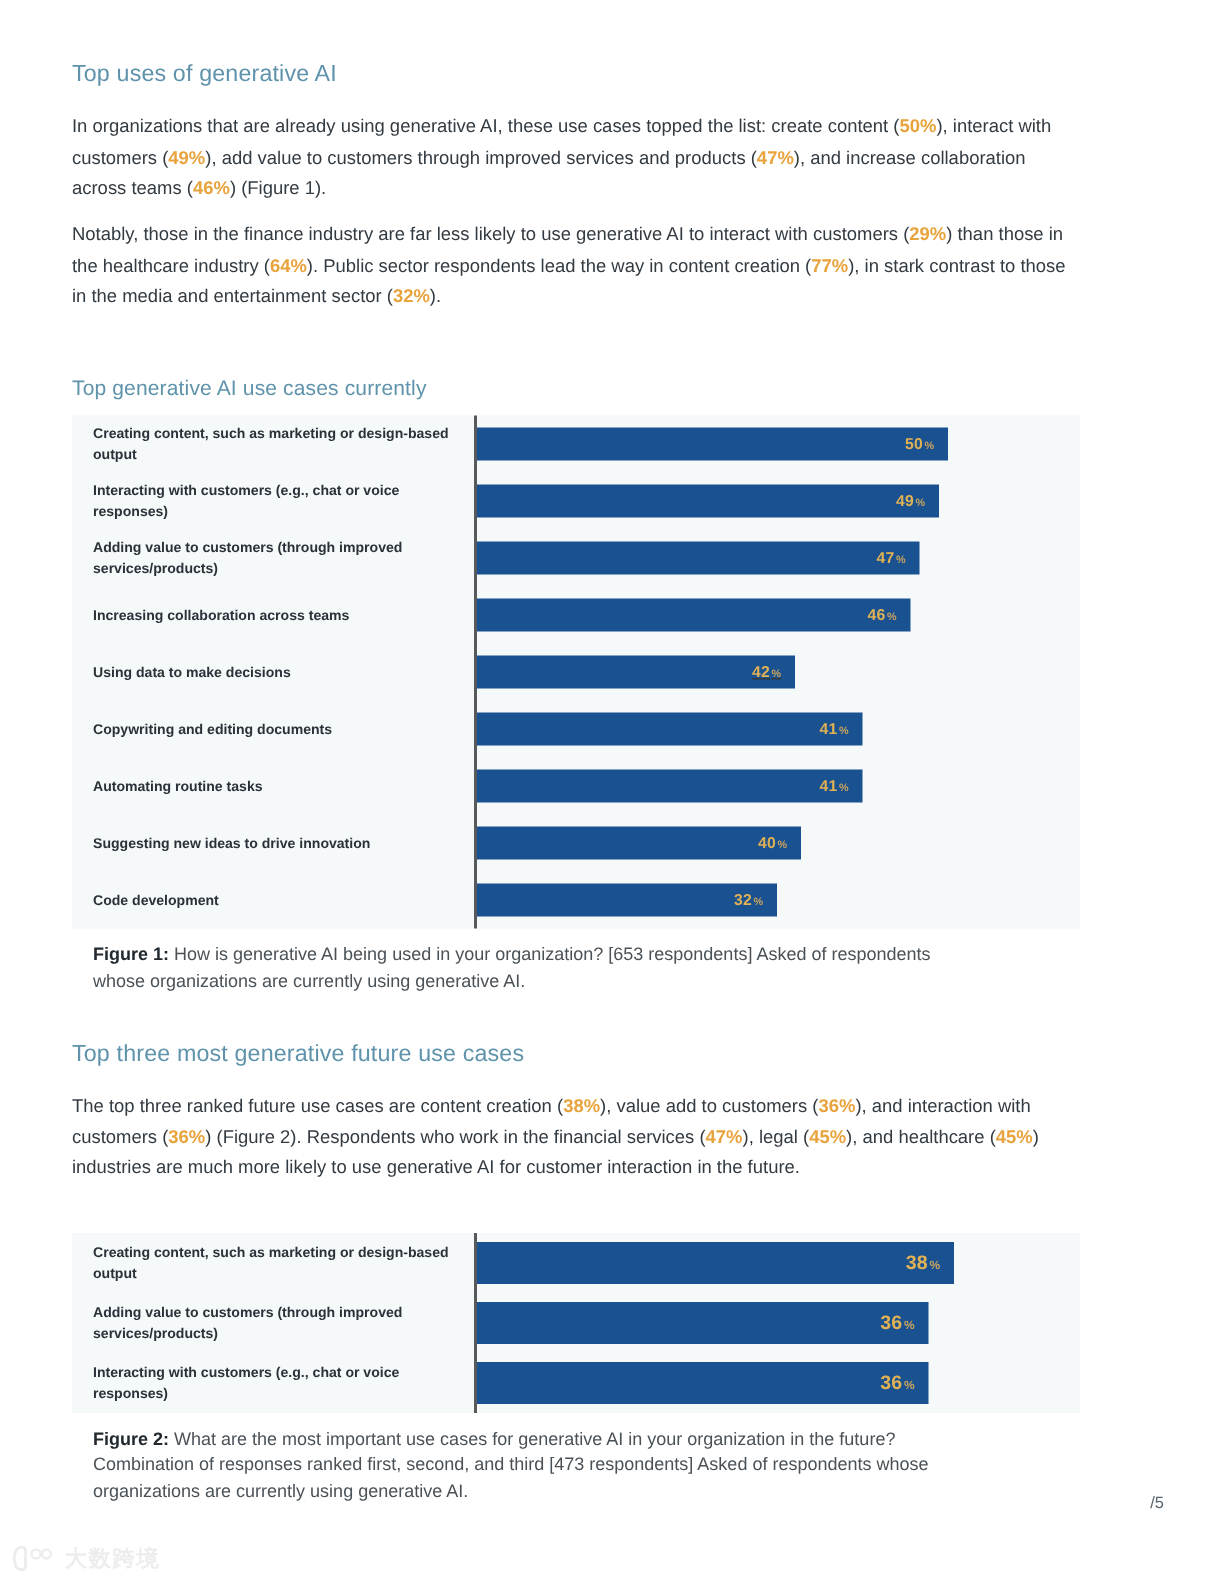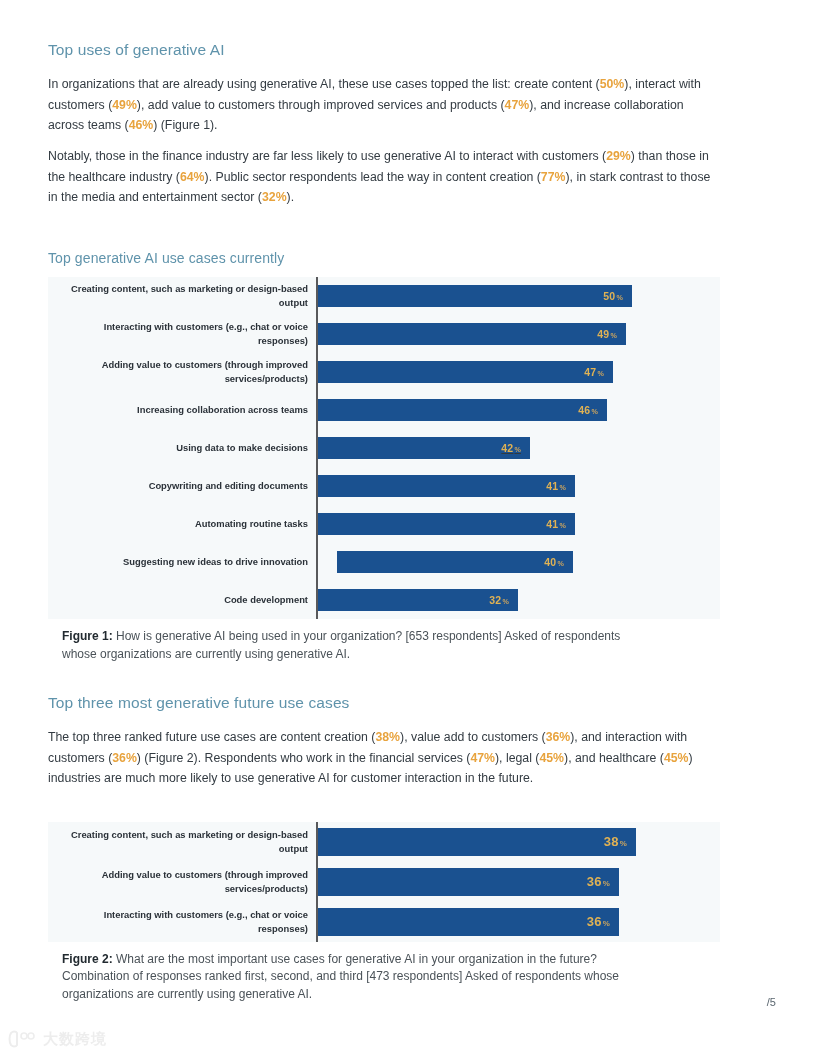--- a/index.html
+++ b/index.html
@@ -82,21 +82,20 @@
     bottom: 0;
     width: 2px;
     background: #58595b;
     z-index: 3;
   }
 
   .row {
     display: flex;
     align-items: center;
     position: relative;
-    text-align: right;
   }
 
   .row-label {
     font-size: 9.4px;
     line-height: 1.42;
     color: #2a3138;
     font-weight: 600;
     padding-left: 14px;
     padding-right: 8px;
     flex: 0 0 auto;
@@ -270,21 +269,21 @@
             <div class="row-label">Automating routine tasks</div>
             <div class="row-track">
               <div class="bar" style="width: 259px;">
                 <span class="bar-value">41<span class="pct">%</span></span>
               </div>
             </div>
           </div>
           <div class="row">
             <div class="row-label">Suggesting new ideas to drive innovation</div>
             <div class="row-track">
-              <div class="bar" style="width: 236px; margin-left: 21px;">
+              <div class="bar" style="width: 218px;">
                 <span class="bar-value">40<span class="pct">%</span></span>
               </div>
             </div>
           </div>
           <div class="row">
             <div class="row-label">Code development</div>
             <div class="row-track">
               <div class="bar" style="width: 202px;">
                 <span class="bar-value">32<span class="pct">%</span></span>
               </div>

